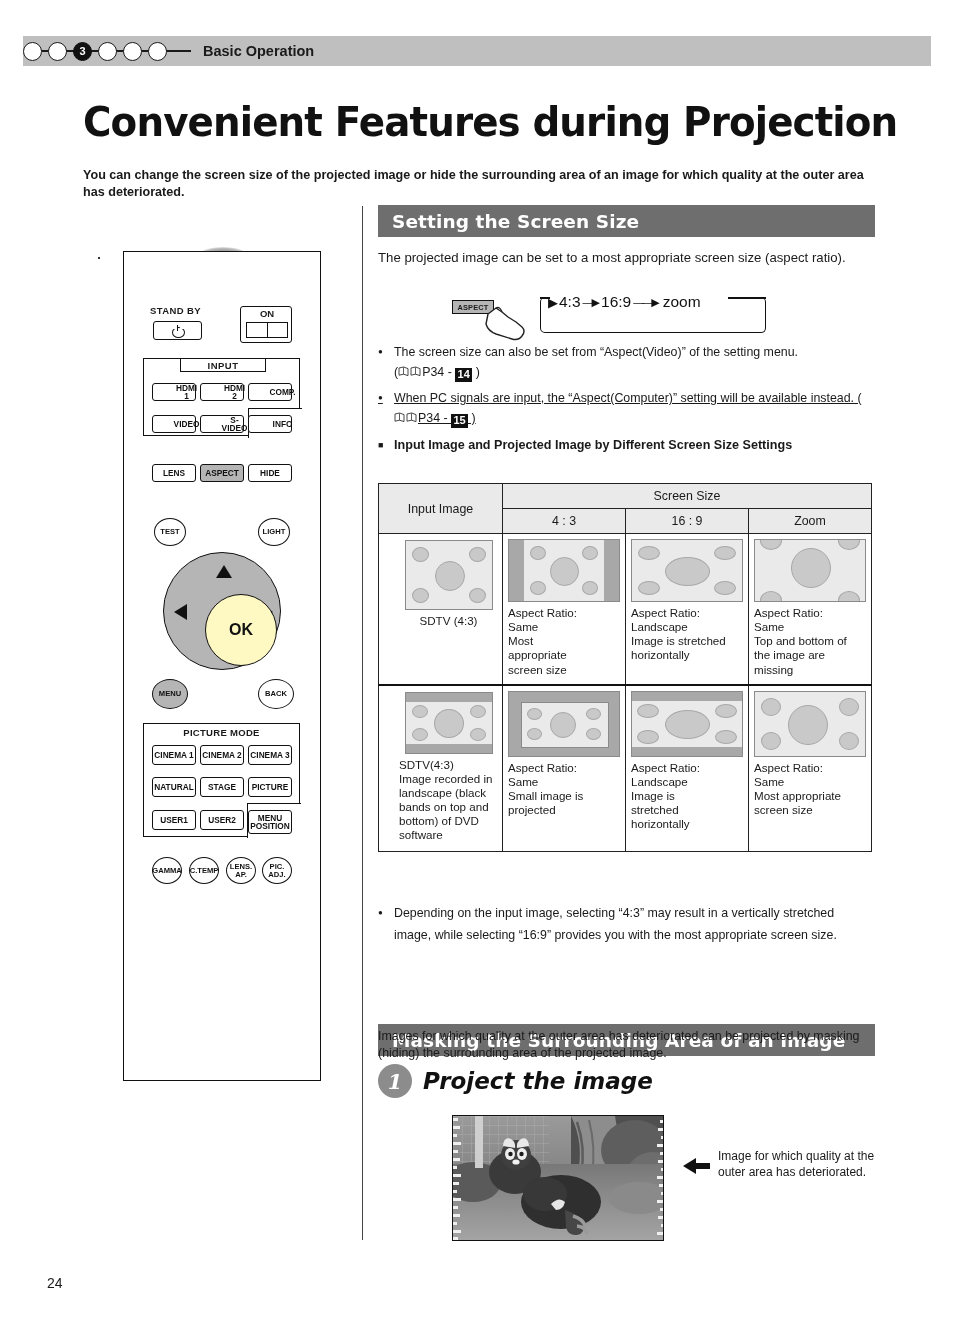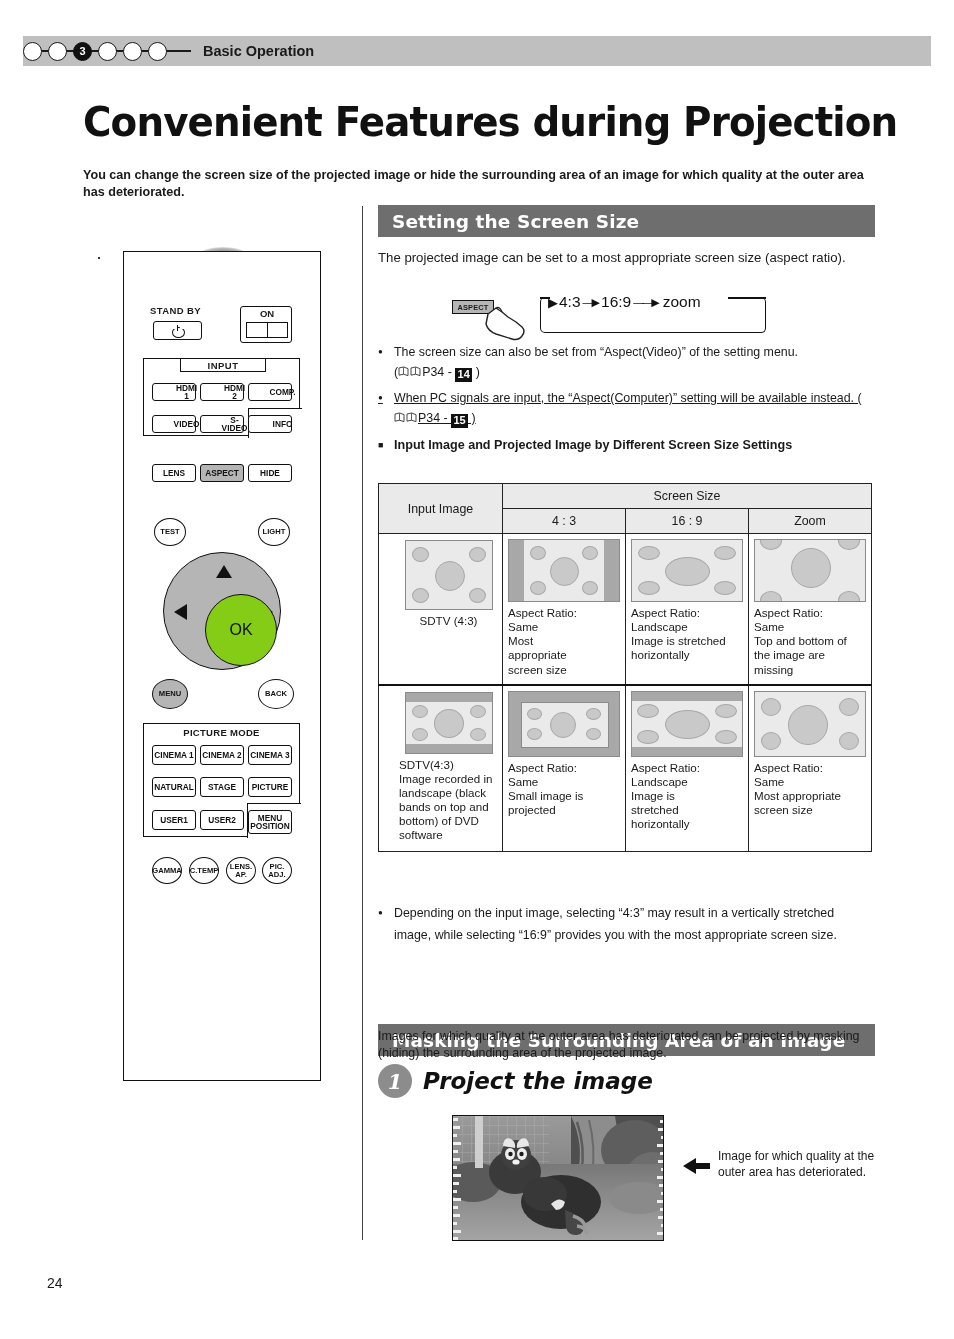--- a/index.html
+++ b/index.html
@@ -140,23 +140,23 @@
   .lens-row .btn { position: absolute; width: 44px; height: 18px; }
 
   .test-c { position:absolute; left:154px; top:518px; width:32px; height:28px; }
   .light-c { position:absolute; left:258px; top:518px; width:32px; height:28px; }
   .dpad-outer {
     position:absolute; left:163px; top:552px; width:118px; height:118px;
     border-radius:50%; background:#b5b5b5; border:1.7px solid #111;
   }
   .dpad-inner {
     position:absolute; left:41px; top:41px; width:72px; height:72px;
-    border-radius:50%; background:#84cc16; border:1.5px solid #111;
+    border-radius:50%; background:#fef9c3; border:1.5px solid #111;
     display:flex; align-items:center; justify-content:center;
-    font-size:16px; font-weight:normal; color:#111;
+    font-size:16px; font-weight:bold; color:#111;
   }
   .arrow { position:absolute; width:0; height:0; }
   .ar-up { left:52px; top:12px; border-left:8px solid transparent; border-right:8px solid transparent; border-bottom:13px solid #111; }
   .ar-dn { left:52px; top:93px; border-left:8px solid transparent; border-right:8px solid transparent; border-top:13px solid #111; }
   .ar-lf { left:10px; top:51px; border-top:8px solid transparent; border-bottom:8px solid transparent; border-right:13px solid #111; }
   .ar-rt { left:96px; top:51px; border-top:8px solid transparent; border-bottom:8px solid transparent; border-left:13px solid #111; }
   .menu-c { position:absolute; left:152px; top:679px; width:36px; height:30px; }
   .back-c { position:absolute; left:258px; top:679px; width:36px; height:30px;text-align:center; }
 
   .pm-frame { position:absolute; left:143px; top:723px; width:157px; height:114px; border:1.6px solid #111; }

